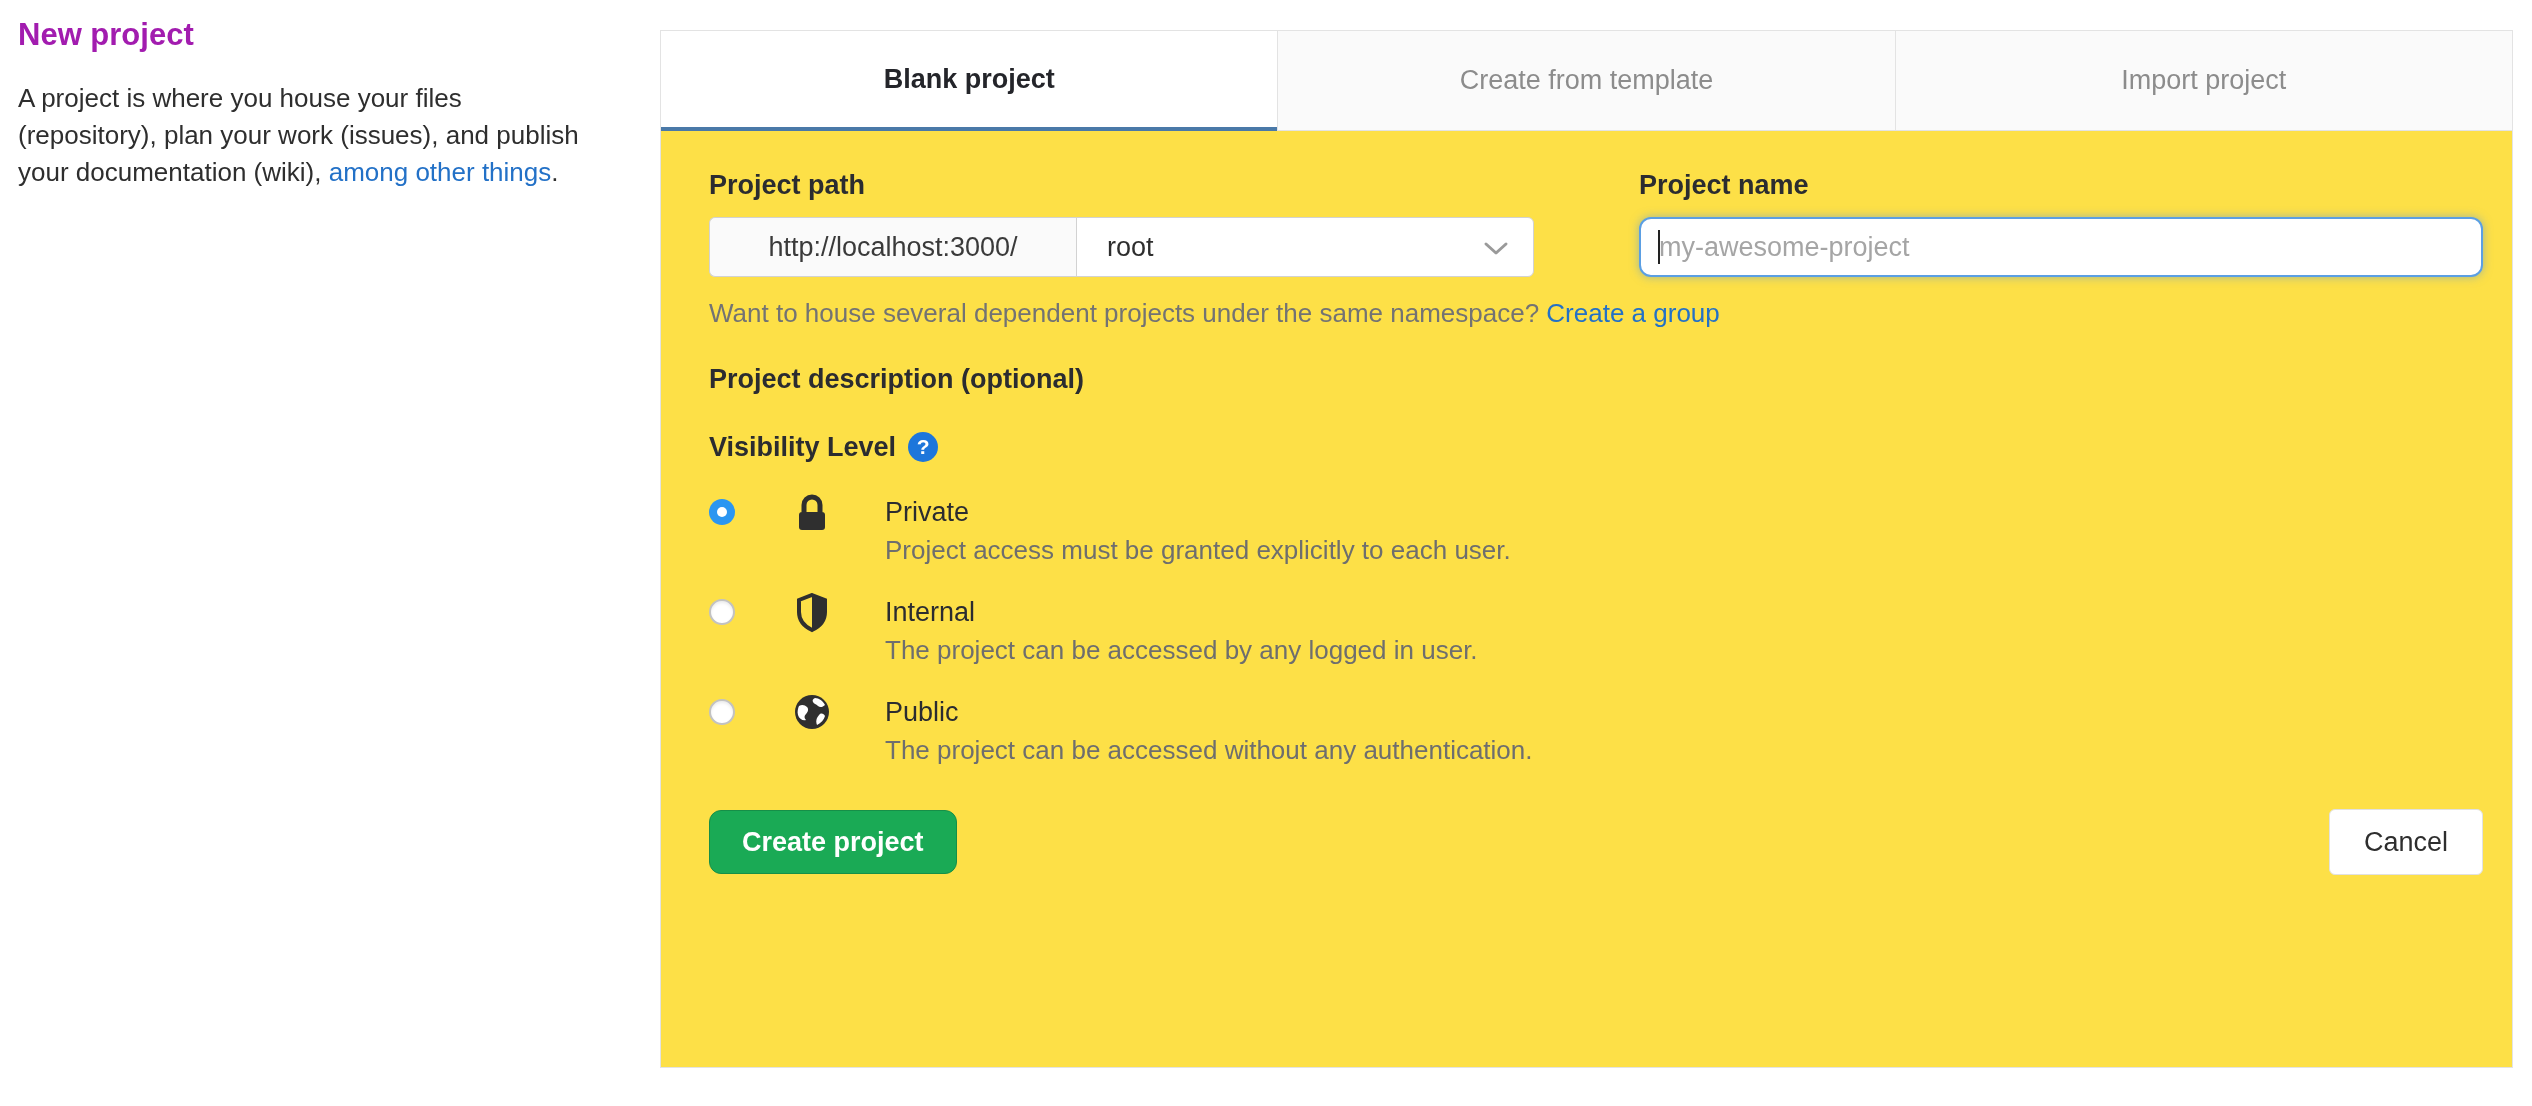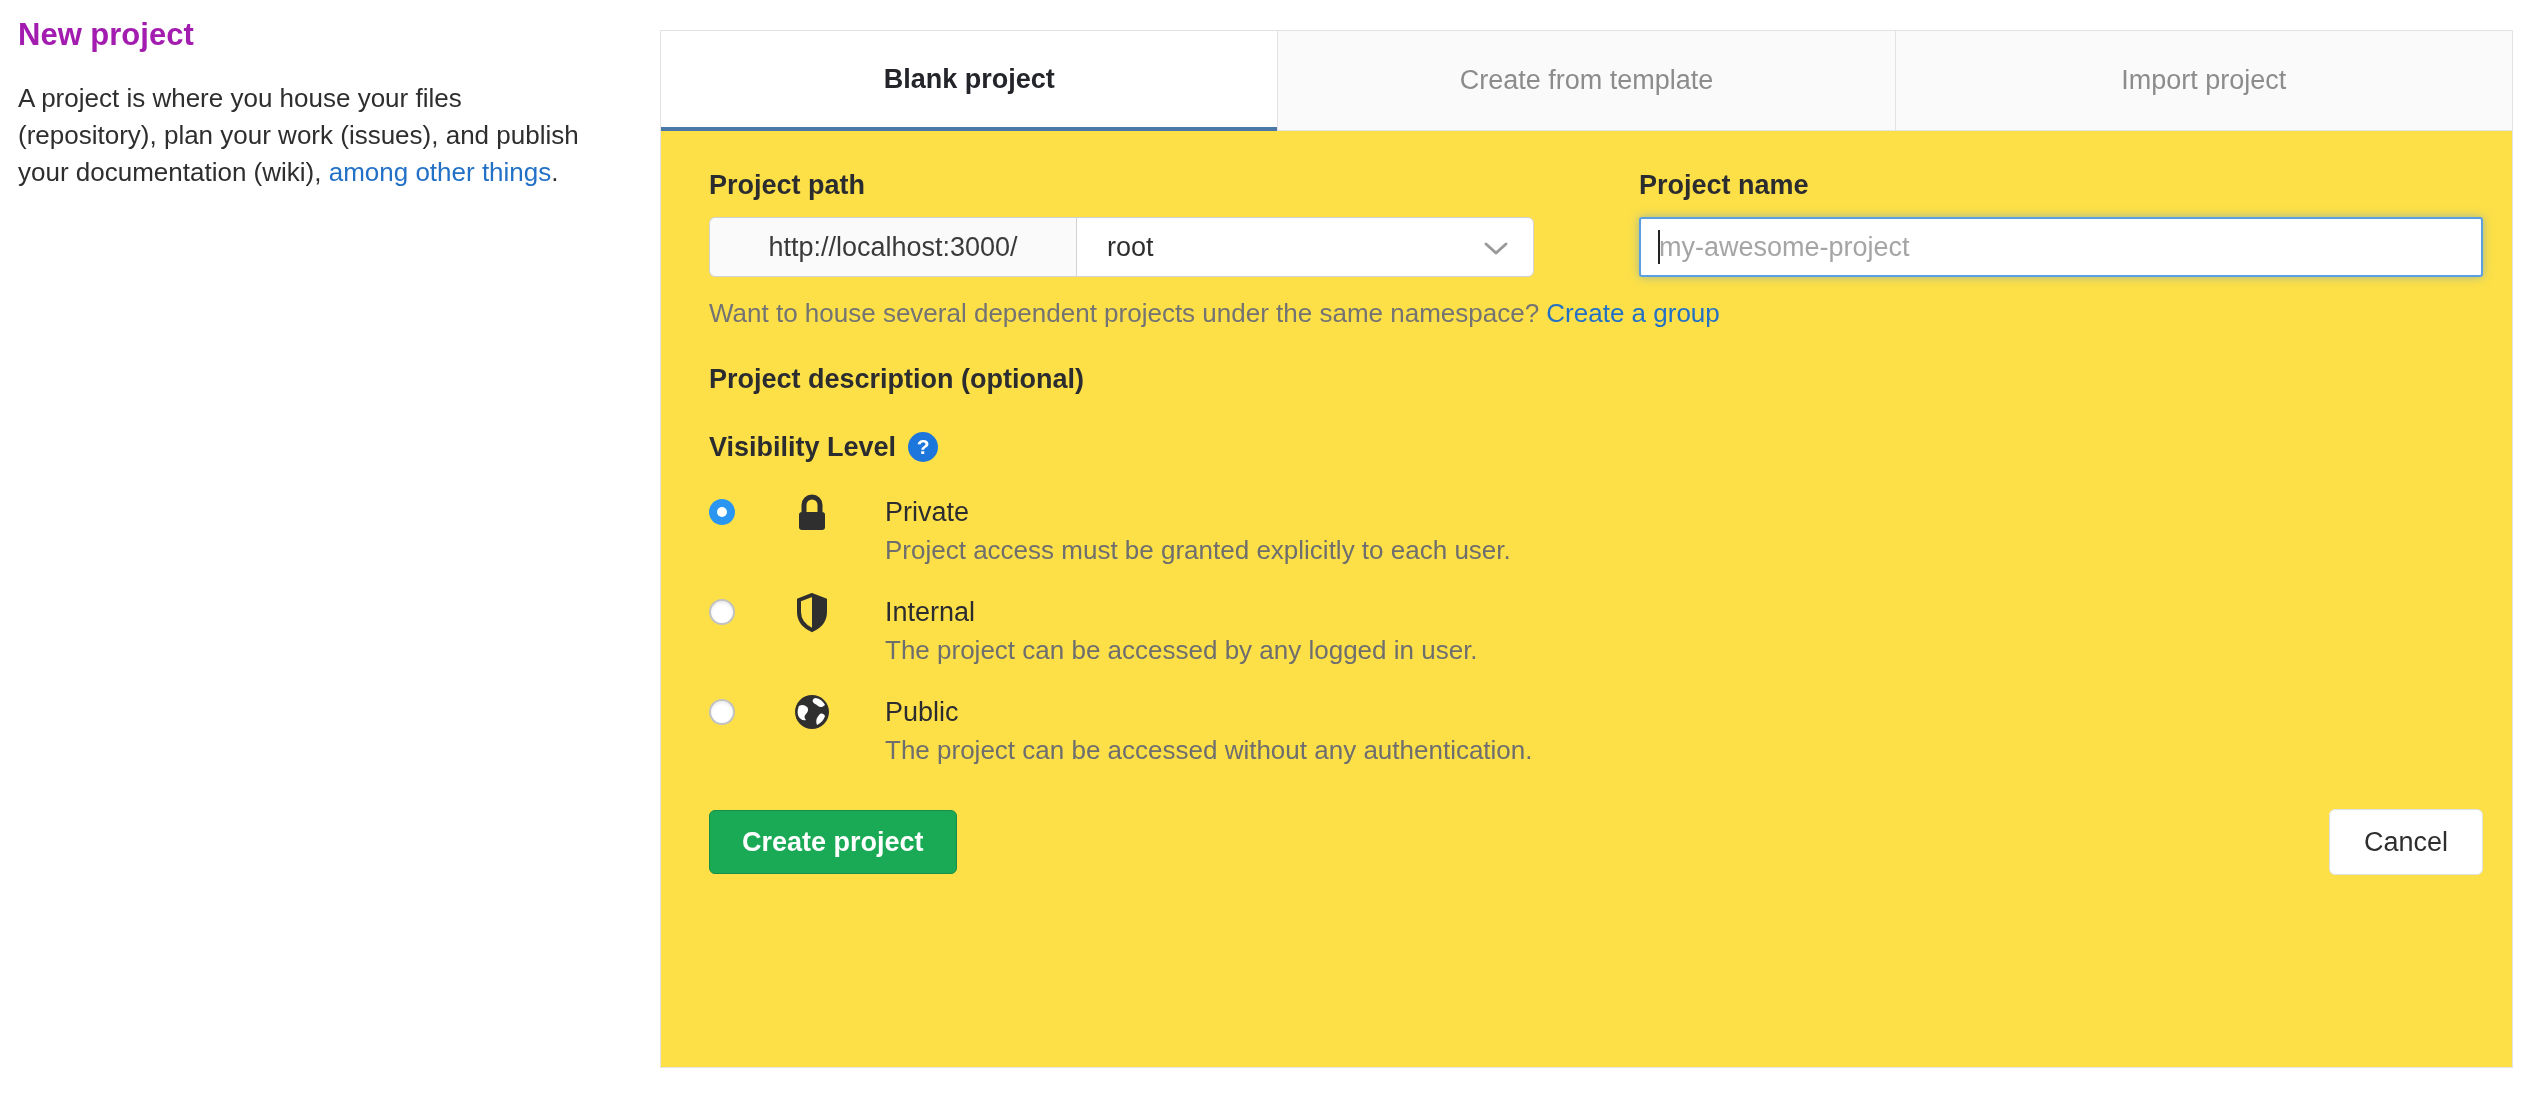--- a/index.html
+++ b/index.html
@@ -36,21 +36,21 @@
   .input-group { display:flex; margin-top:16px; height:60px; }
   .url-addon { width:367px; background:#fafafa; border:1px solid #d2d2d2;
     border-right:0; border-radius:6px 0 0 6px; display:flex; align-items:center;
     justify-content:center; font-size:27px; color:#3a3a3a; }
   .ns-select { flex:1; background:#fff; border:1px solid #d2d2d2;
     border-radius:0 6px 6px 0; display:flex; align-items:center;
     padding:0 24px 0 30px; font-size:27px; color:#2e2e2e; cursor:pointer; }
   .ns-select .sel-text { flex:1; }
 
   .name-wrap { position:relative; margin-top:16px; }
-  .name-input { width:100%; height:60px; border:2px solid #5b9fe3; border-radius:3px;
+  .name-input { width:100%; height:60px; border:2px solid #5b9fe3; border-radius:12px;
     box-shadow:0 0 10px rgba(82,148,226,.55); padding:0 18px; font-size:27px;
     color:#2e2e2e; outline:none; font-family:"Liberation Sans", sans-serif; }
   .name-input::placeholder { color:#a5a5a5; }
   .caret { position:absolute; left:19px; top:13px; width:2px; height:34px; background:#222; }
 
   .hint { margin-top:20px; font-size:26px; color:#737373; line-height:32px; }
   .hint a { color:#2371c7; text-decoration:none; cursor:pointer; }
 
   .desc-label { margin-top:34px; }
   .ta-wrap { position:relative; margin-top:14px; }
@@ -72,21 +72,21 @@
   .radio.unchecked { background:#fff; border:2px solid #c2c2c2;
     box-shadow:inset 0 2px 3px rgba(0,0,0,.08); }
   .radio.checked { background:#2b96f1; position:relative; }
   .radio.checked::after { content:""; position:absolute; left:8px; top:8px;
     width:10px; height:10px; border-radius:50%; background:#fff; }
   .vis-icon { width:38px; display:flex; justify-content:center; margin:0 18px 0 22px; }
   .vis-text .vis-name { font-size:27px; color:#2b2c30; line-height:38px; }
   .vis-text .vis-desc { font-size:26px; color:#6e6e6e; line-height:38px; }
 
   .footer { display:flex; justify-content:space-between; align-items:center; margin-top:40px; }
-  .btn-create { background:#1aaa55; border:1px solid #168f48; border-radius:6px;
+  .btn-create { background:#1aaa55; border:1px solid #168f48; border-radius:12px;
     color:#fff; font-size:27px; font-weight:700; height:64px; padding:0 32px;
     cursor:pointer; font-family:"Liberation Sans", sans-serif; }
   .btn-cancel { background:#fff; border:1px solid #e1e1e1; border-radius:6px;
     color:#2e2e2e; font-size:27px; height:66px; padding:0 34px; cursor:pointer;
     font-family:"Liberation Sans", sans-serif; }
 </style>
 </head>
 <body>
 
 <div class="left-col">

